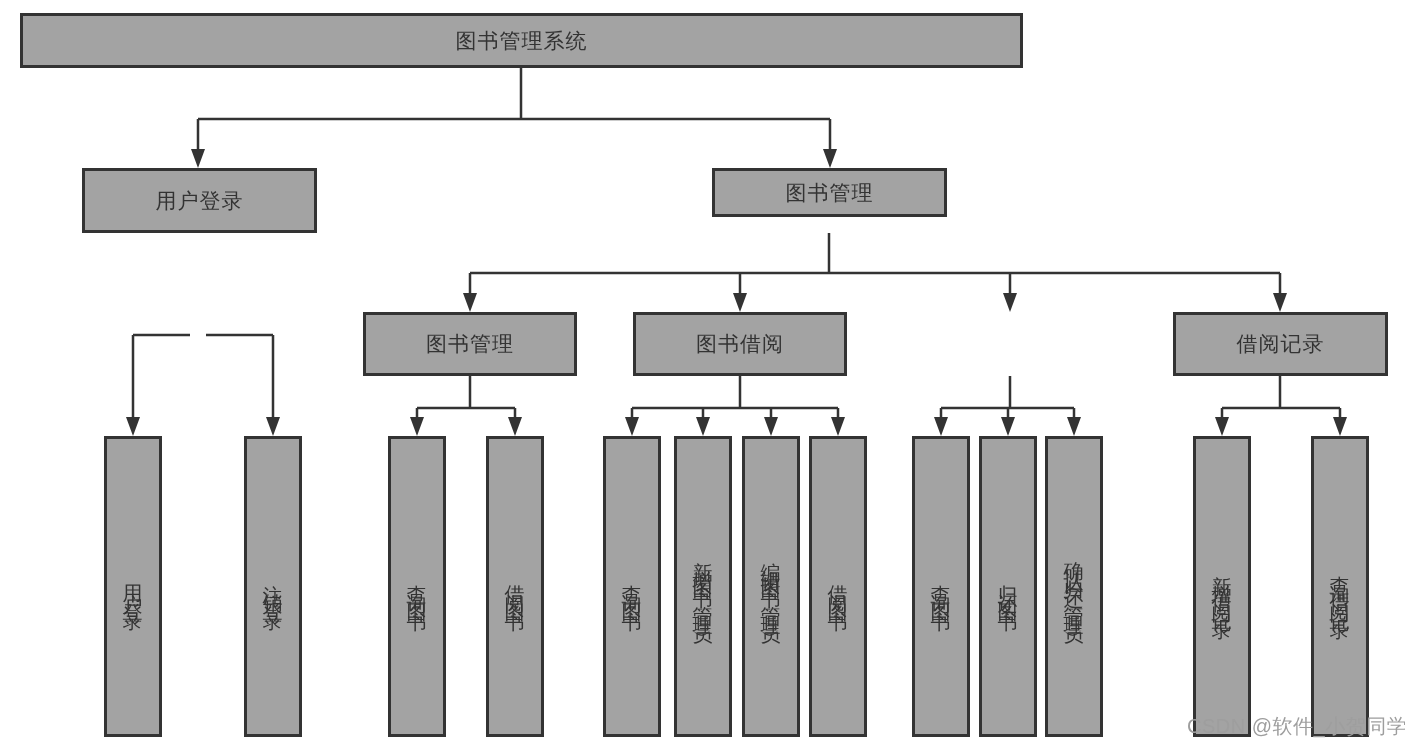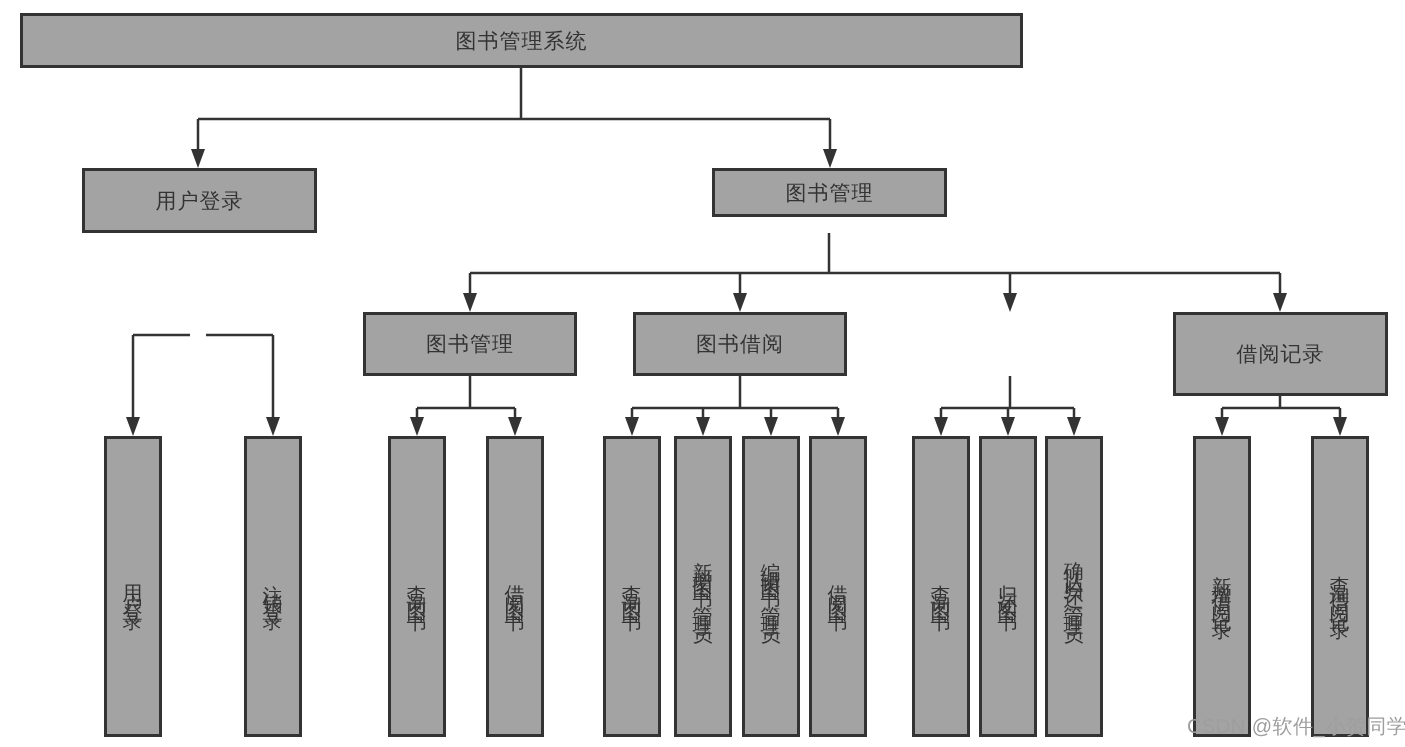--- a/index.html
+++ b/index.html
@@ -109,21 +109,21 @@
   <div class="box hbox" style="left:712px; top:168px; width:235px; height:49px;">
     <span class="label">图书管理</span>
   </div>
 
   <div class="box hbox" style="left:363px; top:312px; width:214px; height:64px;">
     <span class="label">图书管理</span>
   </div>
   <div class="box hbox" style="left:633px; top:312px; width:214px; height:64px;">
     <span class="label">图书借阅</span>
   </div>
-  <div class="box hbox" style="left:1173px; top:312px; width:215px; height:84px;">
+  <div class="box hbox" style="left:1173px; top:312px; width:215px; height:64px;">
     <span class="label">借阅记录</span>
   </div>
 
   <div class="box leaf" style="left:104px; top:436px; width:58px; height:301px;">
     <span class="label">用户登录</span>
   </div>
   <div class="box leaf" style="left:244px; top:436px; width:58px; height:301px;">
     <span class="label">注销登录</span>
   </div>
 

